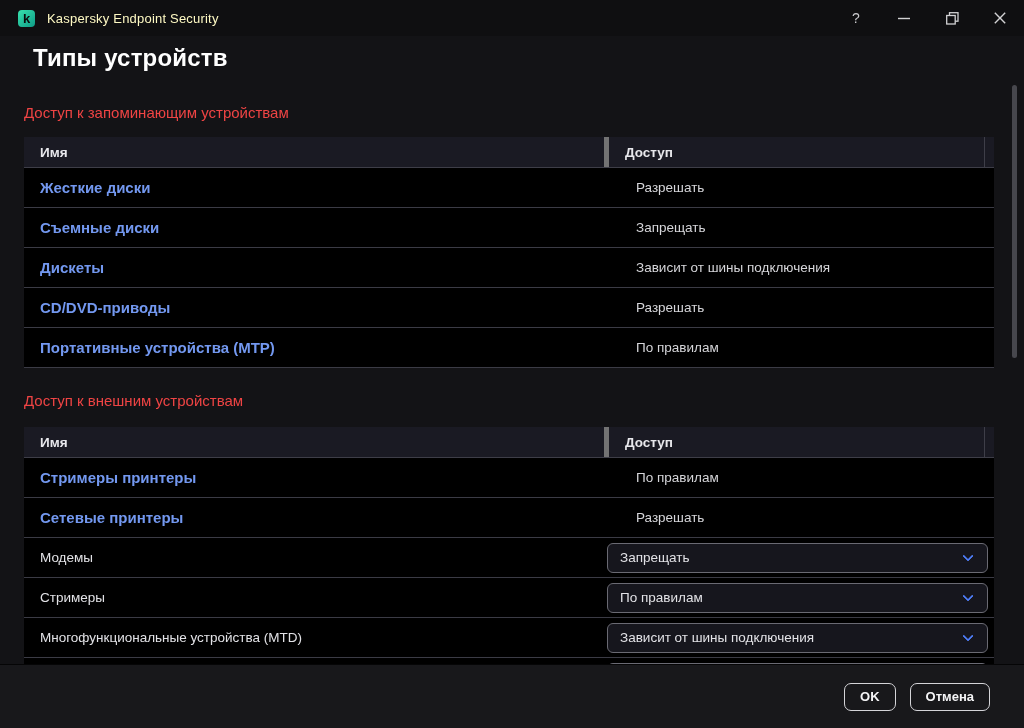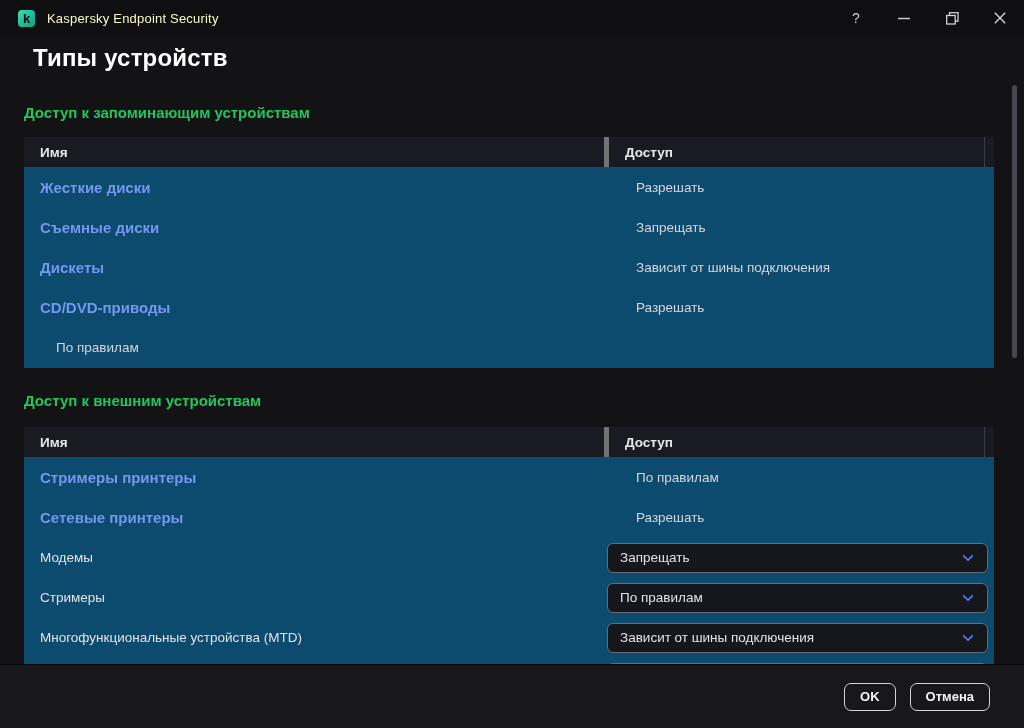--- a/index.html
+++ b/index.html
@@ -16,25 +16,25 @@
   .app-title { margin-left:12px; font-size:13px; color:#fef9c3; letter-spacing:.2px; }
   .controls { margin-left:auto; display:flex; height:100%; }
   .ctrl { width:48px; height:100%; display:flex; align-items:center; justify-content:center;
           color:#d2d2d4; cursor:default; }
   .ctrl svg { display:block; }
   .help-glyph { font-size:14px; color:#c9c9cc; }
 
   
   .content { padding-left:24px; }
   .page-title { margin:10px 0 0 9px; font-size:24px; line-height:24px; font-weight:bold; color:#ffffff; letter-spacing:.2px; }
-  .section-heading { font-size:15px; line-height:18px; font-weight:bold; color:#22c55e; }
+  .section-heading { font-size:15px; line-height:18px; font-weight:normal; color:#ef4444; }
   .sh-1 { margin-top:34px; }
   .sh-2 { margin-top:24px; }
 
-  .table { width:970px; margin-top:15px; background:#0c4a6e; }
+  .table { width:970px; margin-top:15px; background:#000000; }
   .t-2 { margin-top:17px; }
   .thead { display:flex; height:31px; background:#1a1a23; border-bottom:1px solid #3e3e48; }
   .hcell { display:flex; align-items:center; padding-left:16px; font-size:13.5px; font-weight:bold; color:#e8e8ec; }
   .hcell.h-name { width:580px; }
   .hcell.h-access { width:380px; border-left:5px solid #737373; }
   .hgutter { flex:1; border-left:1px solid #3e3e48; }
 
   .trow { display:flex; height:40px; border-bottom:1px solid #3b3b45; }
   .cell { display:flex; align-items:center; }
   .name-cell { width:580px; padding-left:16px; }
@@ -135,20 +135,23 @@
           </div>
           <div class="trow">
             <div class="cell name-cell">
               <span class="link">CD/DVD-приводы</span>
             </div>
             <div class="cell access-cell">
               <span class="value">Разрешать</span>
             </div>
           </div>
           <div class="trow">
+            <div class="cell name-cell">
+              <span class="link">Портативные устройства (MTP)</span>
+            </div>
             <div class="cell access-cell">
               <span class="value">По правилам</span>
             </div>
           </div>
         </div>
     </div>
 
     <div class="section-heading sh-2">Доступ к внешним устройствам</div>
     <div class="table t-2">
       <div class="thead">

